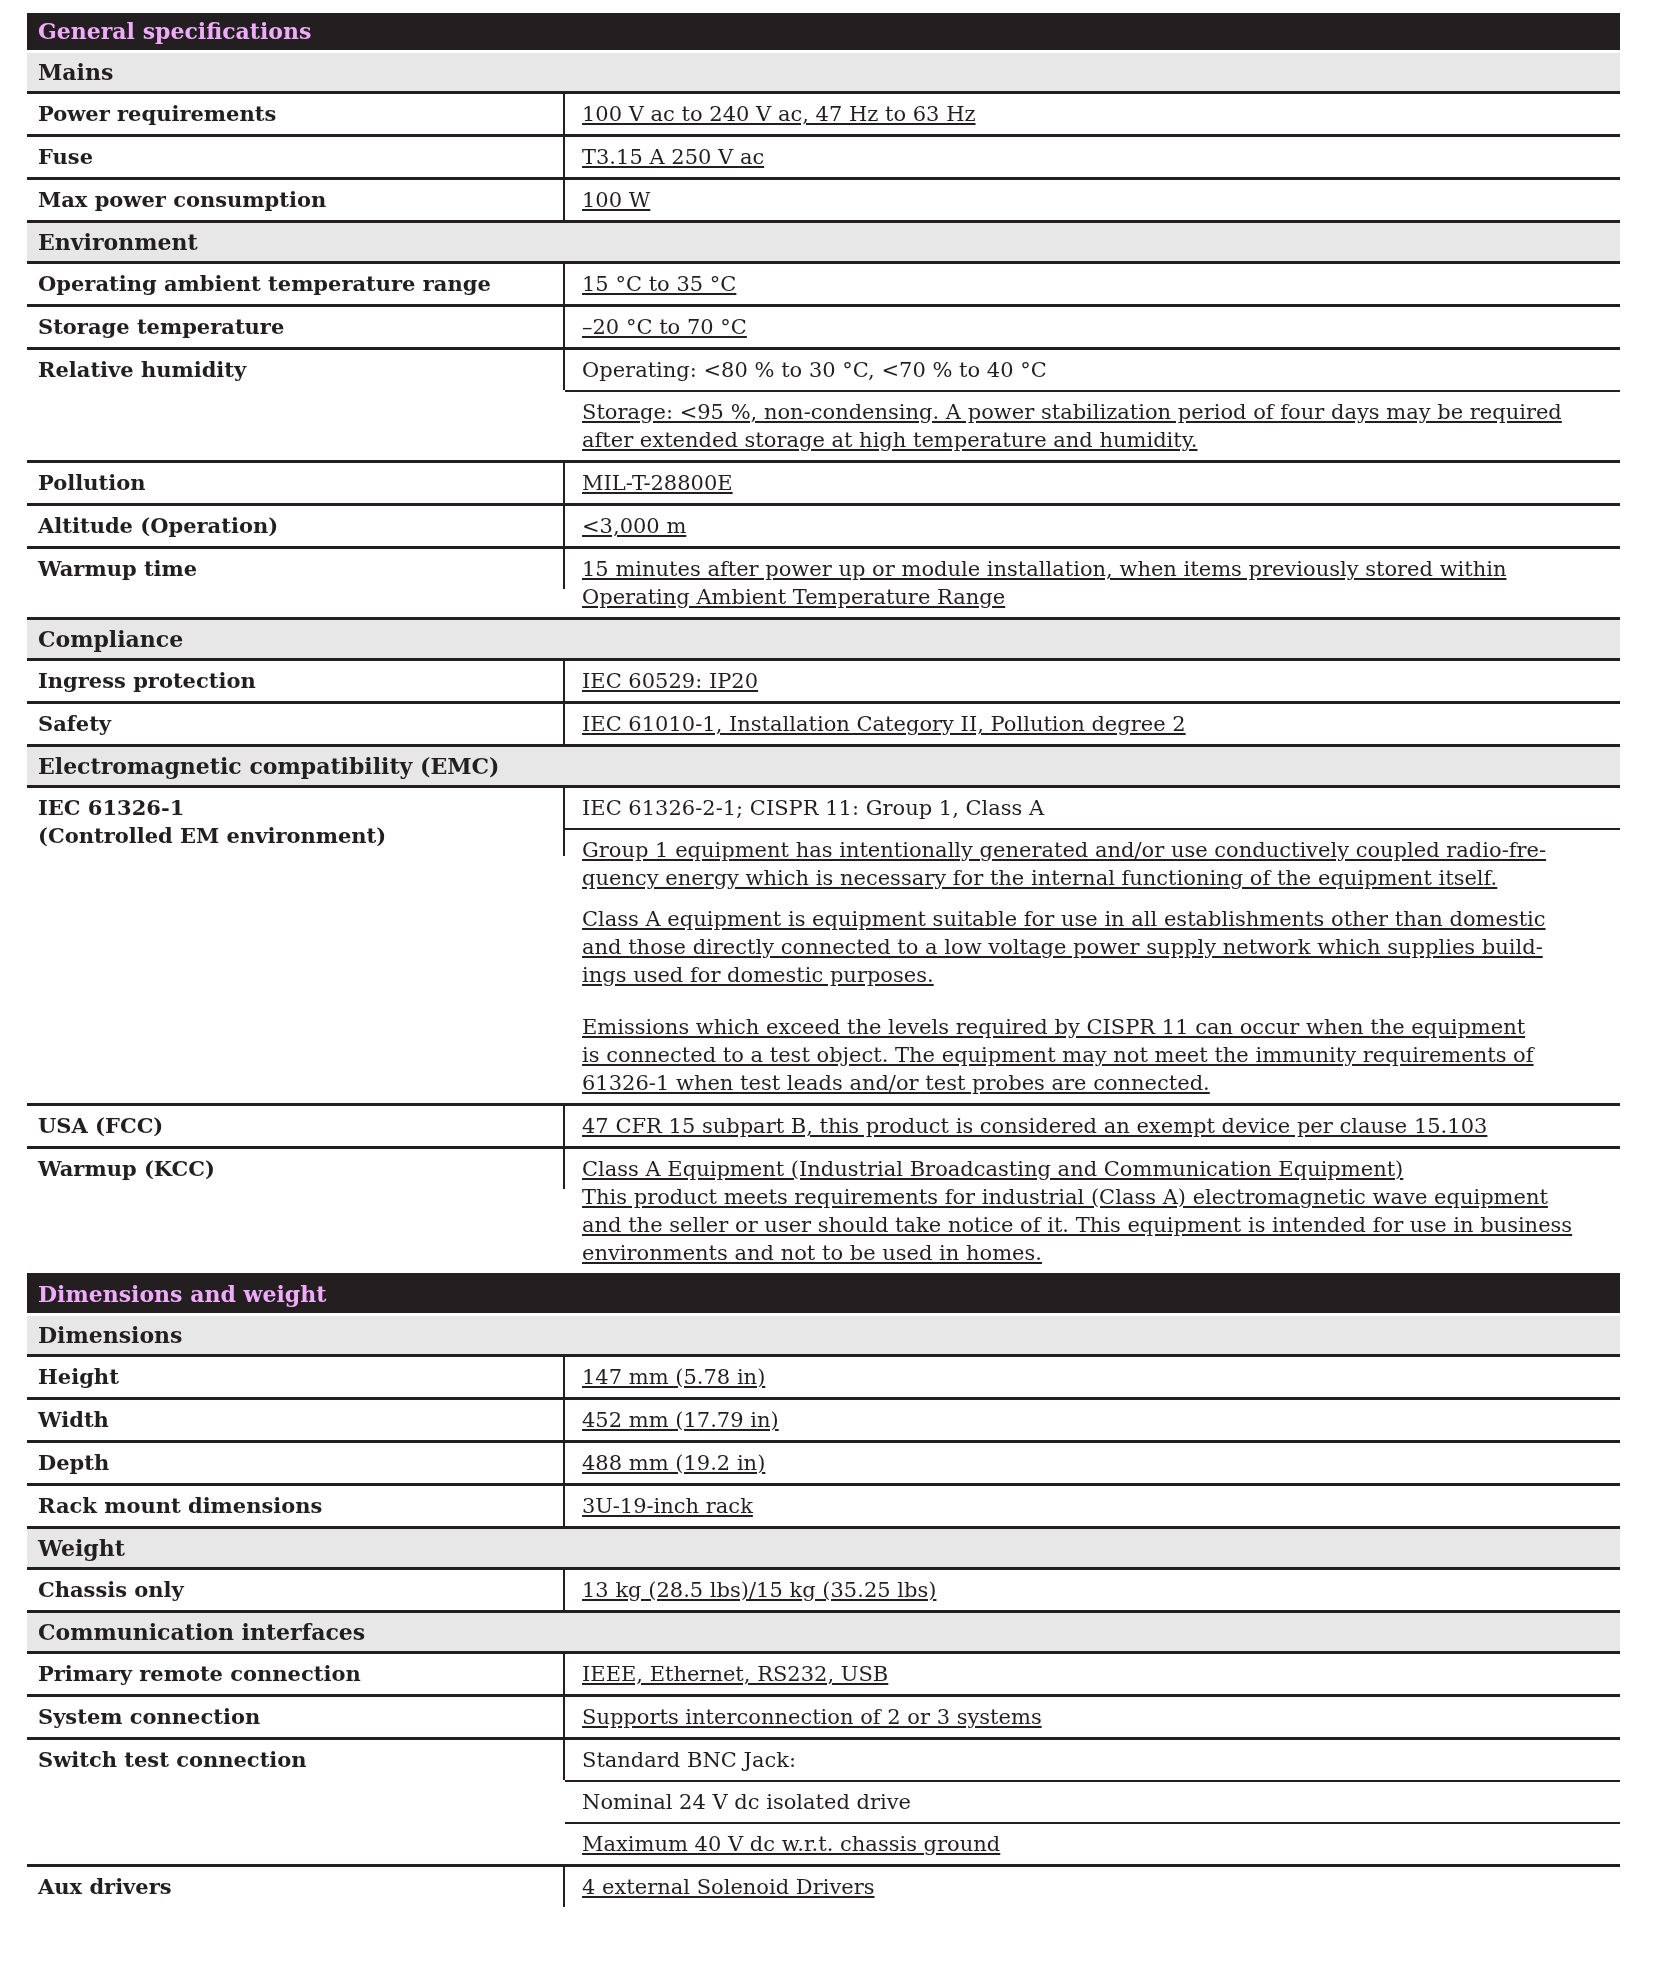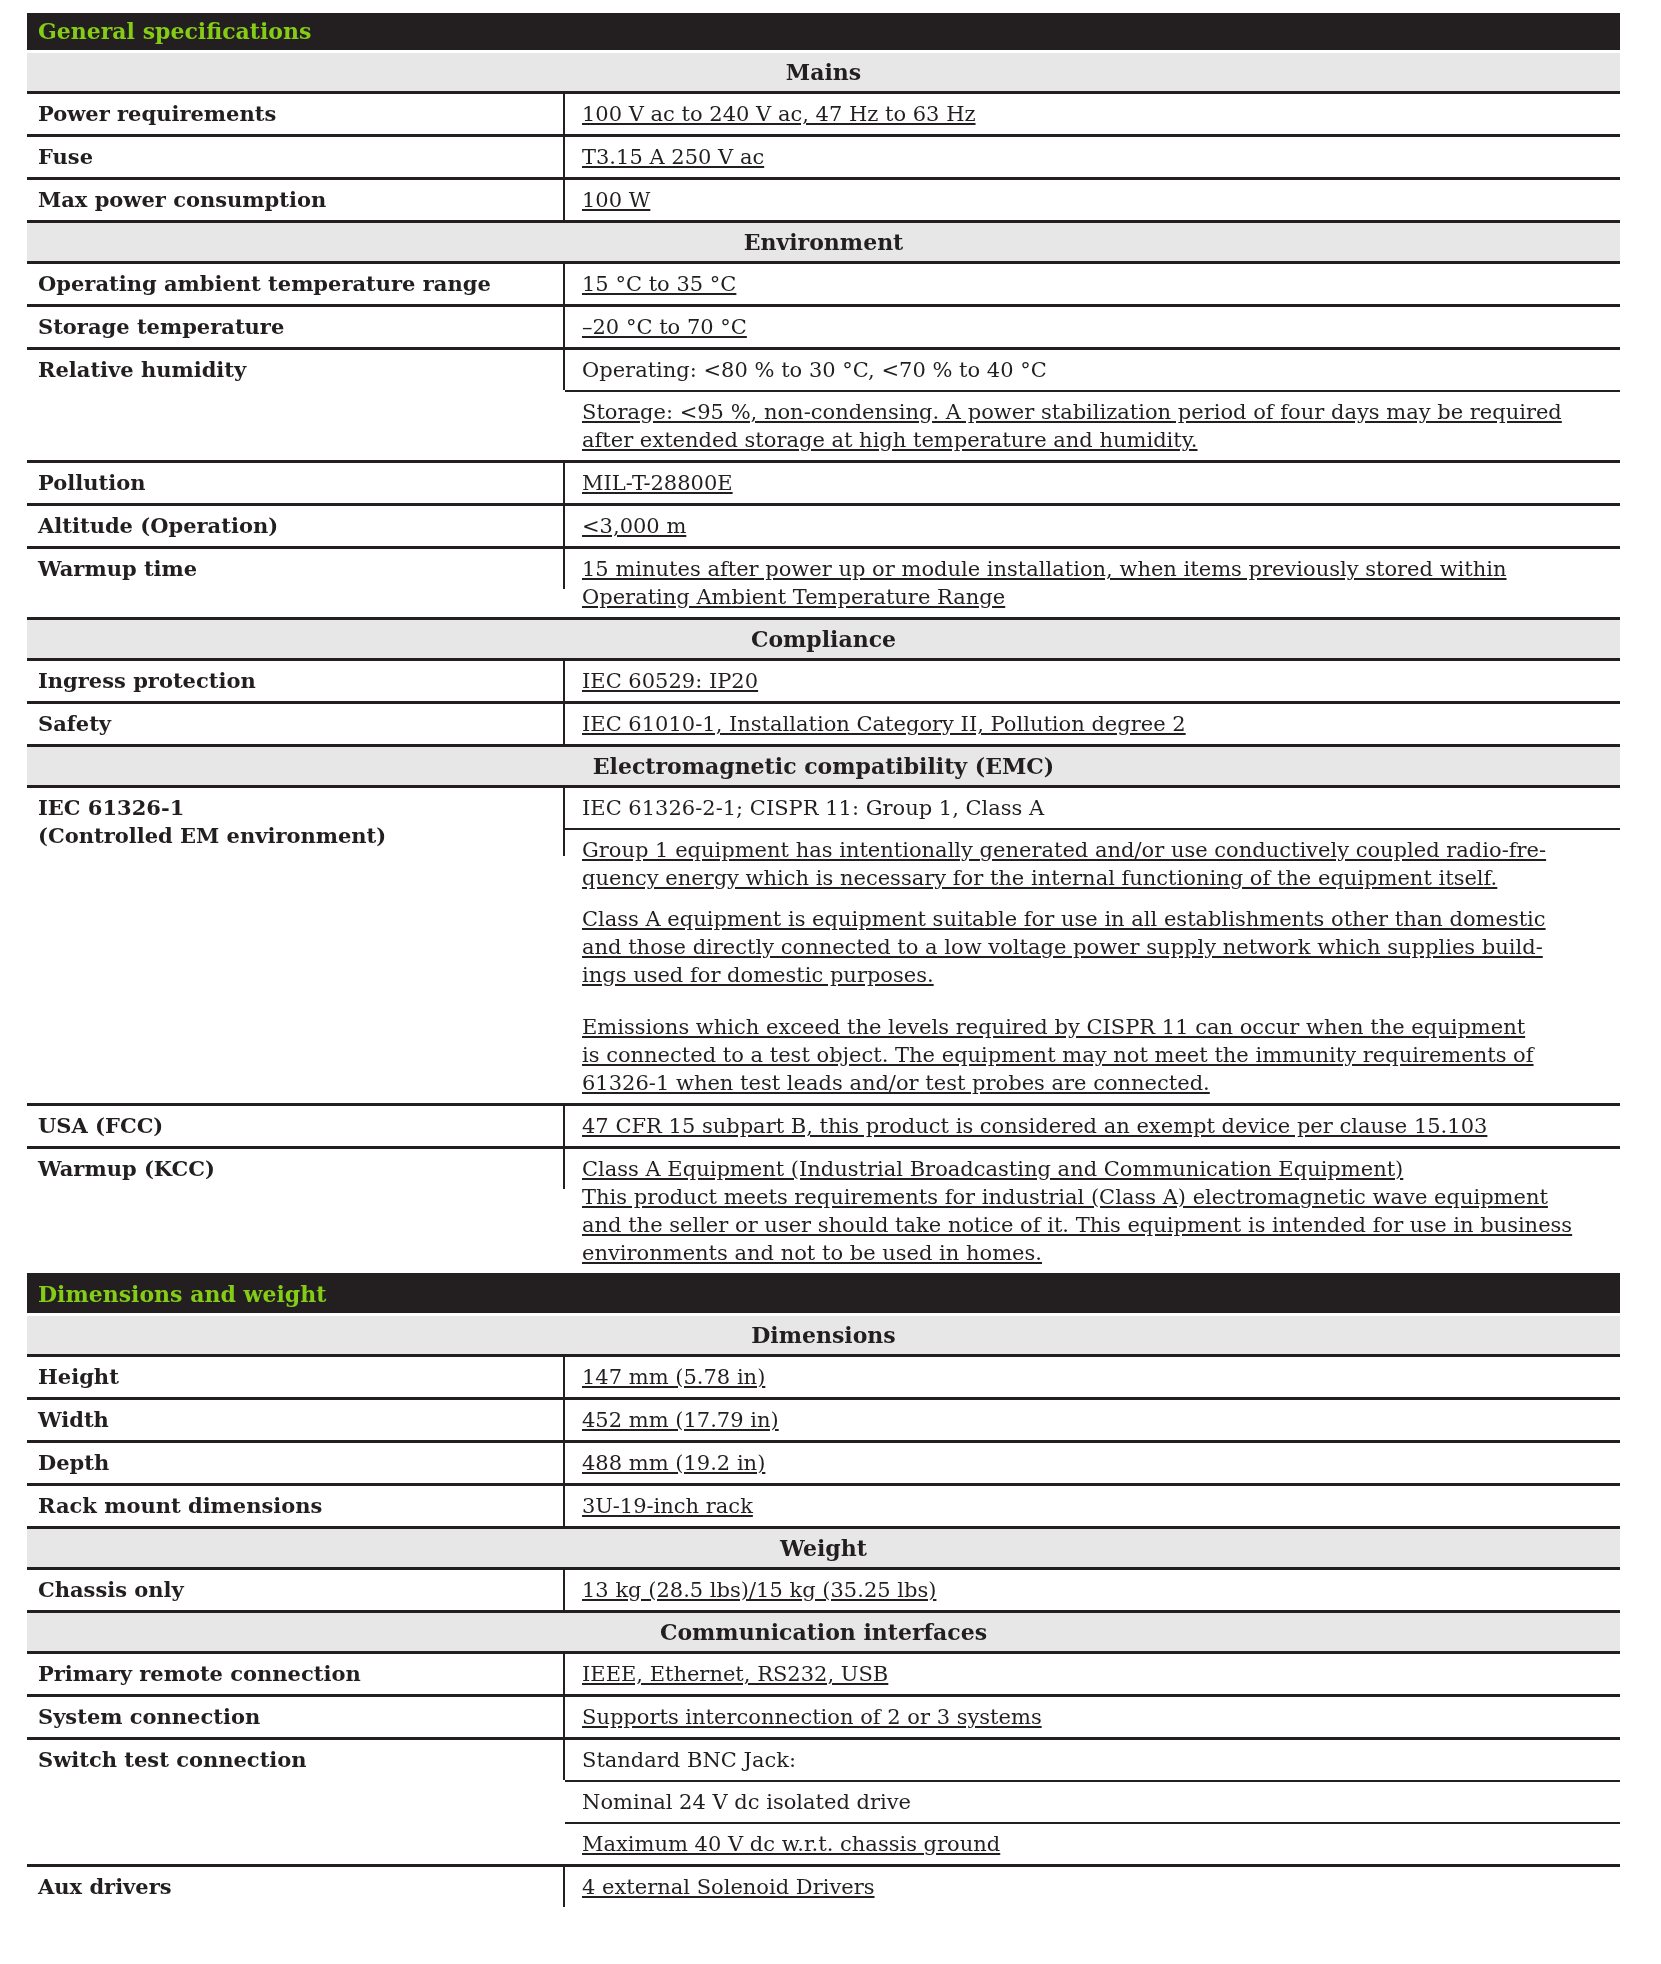--- a/index.html
+++ b/index.html
@@ -14,35 +14,34 @@
     color:var(--ink);
     position:relative;
   }
   .spec-table{
     position:absolute;
     left:27px;top:13px;
     width:1593px;
   }
   .bar{
     background:var(--ink);
-    color:#84cc16;
+    color:#f0abfc;
     font-weight:bold;
     font-size:22px;
     line-height:26px;
     padding:5px 11px 6px 11px;
     margin-bottom:3px;
   }
   .section{
     background:var(--graybg);
     font-weight:bold;
     font-size:22px;
     line-height:26px;
     padding:6px 11px;
     border-bottom:3px solid var(--ink);
-    text-align:center;
   }
   .row{
     display:flex;
     align-items:flex-start;
     border-bottom:3px solid var(--ink);
   }
   .row.last{border-bottom:none;}
   .label{
     flex:0 0 538px;
     box-sizing:border-box;

